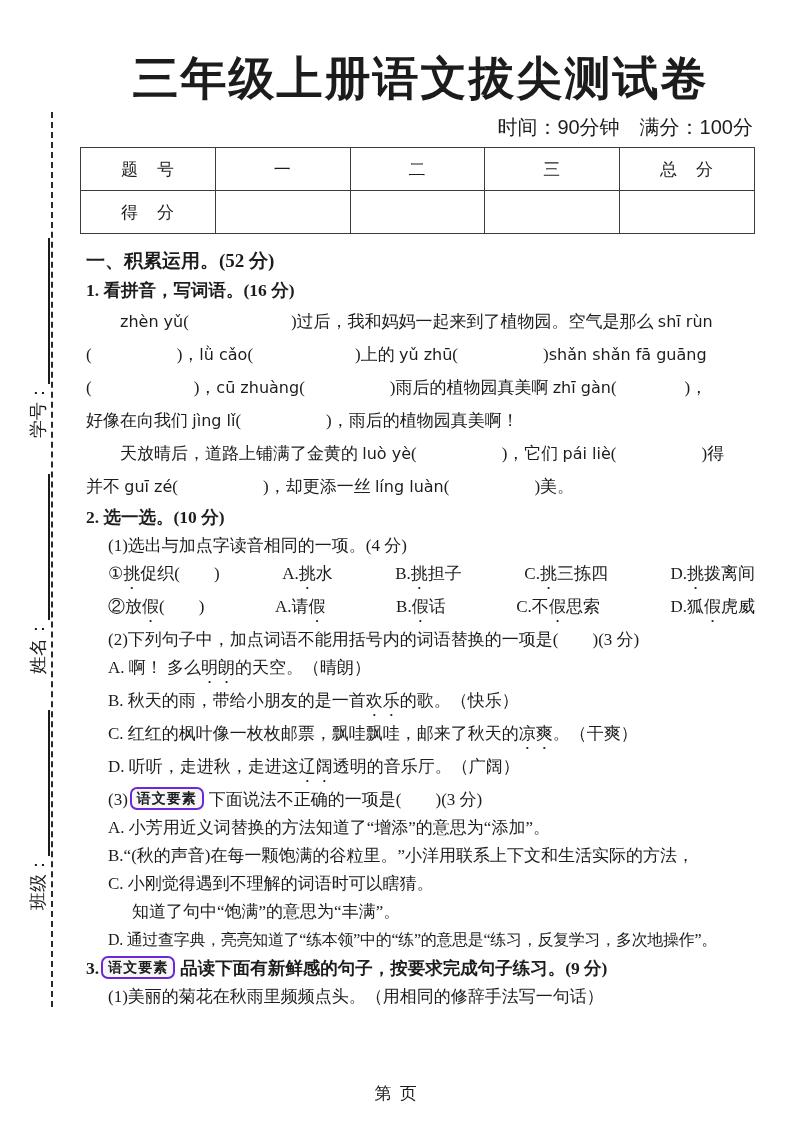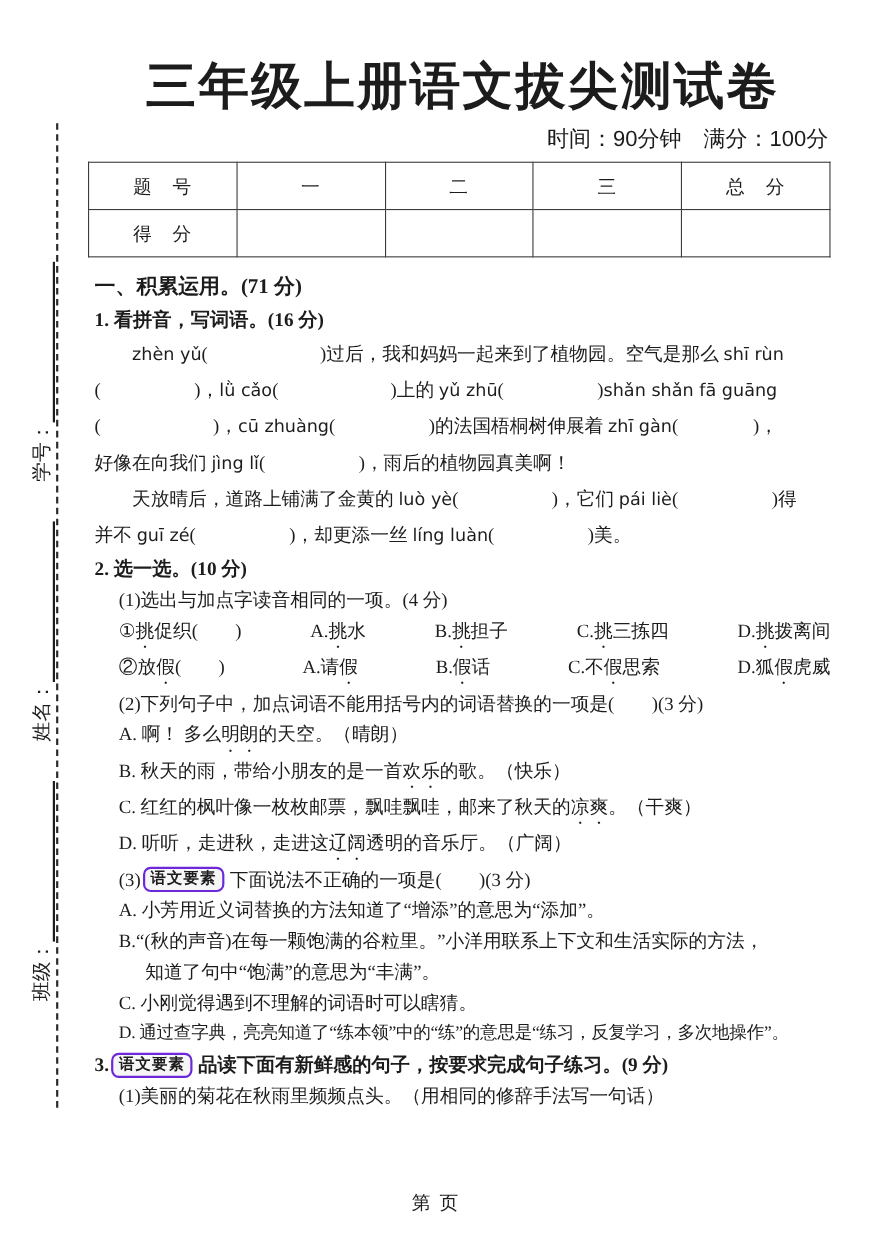--- a/index.html
+++ b/index.html
@@ -178,25 +178,25 @@
           <td>得　分</td>
           <td></td>
           <td></td>
           <td></td>
           <td></td>
         </tr>
       </tbody>
     </table>
 
     <div class="lines">
-        <div class="line sec"><span class="t">一、积累运用。(71 分)</span></div>
+        <div class="line sec"><span class="t">一、积累运用。(52 分)</span></div>
         <div class="line stem"><span class="t">1. 看拼音，写词语。(16 分)</span></div>
         <div class="line py-line ind2"><span class="py">zhèn yǔ</span><span class="t">(　　　　　　)过后，我和妈妈一起来到了植物园。空气是那么 </span><span class="py">shī rùn</span></div>
         <div class="line py-line"><span class="t">(　　　　　)，</span><span class="py">lǜ cǎo</span><span class="t">(　　　　　　)上的 </span><span class="py">yǔ zhū</span><span class="t">(　　　　　)</span><span class="py">shǎn shǎn fā guāng</span></div>
-        <div class="line py-line"><span class="t">(　　　　　　)，</span><span class="py">cū zhuàng</span><span class="t">(　　　　　)的法国梧桐树伸展着 </span><span class="py">zhī gàn</span><span class="t">(　　　　)，</span></div>
+        <div class="line py-line"><span class="t">(　　　　　　)，</span><span class="py">cū zhuàng</span><span class="t">(　　　　　)雨后的植物园真美啊 </span><span class="py">zhī gàn</span><span class="t">(　　　　)，</span></div>
         <div class="line py-line"><span class="t">好像在向我们 </span><span class="py">jìng lǐ</span><span class="t">(　　　　　)，雨后的植物园真美啊！</span></div>
         <div class="line py-line ind2"><span class="t">天放晴后，道路上铺满了金黄的 </span><span class="py">luò yè</span><span class="t">(　　　　　)，它们 </span><span class="py">pái liè</span><span class="t">(　　　　　)得</span></div>
         <div class="line py-line"><span class="t">并不 </span><span class="py">guī zé</span><span class="t">(　　　　　)，却更添一丝 </span><span class="py">líng luàn</span><span class="t">(　　　　　)美。</span></div>
         <div class="line stem"><span class="t">2. 选一选。(10 分)</span></div>
         <div class="line ind1"><span class="t">(1)选出与加点字读音相同的一项。(4 分)</span></div>
         <div class="line ind1 opts">
           <span class="t">①</span>
           <span class="dot">挑</span>
           <span class="t">促织(　　)</span>
           <span class="gap"></span>
@@ -237,22 +237,22 @@
           <span class="t">虎威</span>
         </div>
         <div class="line ind1"><span class="t">(2)下列句子中，加点词语不能用括号内的词语替换的一项是(　　)(3 分)</span></div>
         <div class="line ind1"><span class="t">A. 啊！ 多么</span><span class="dot">明朗</span><span class="t">的天空。（晴朗）</span></div>
         <div class="line ind1"><span class="t">B. 秋天的雨，带给小朋友的是一首</span><span class="dot">欢乐</span><span class="t">的歌。（快乐）</span></div>
         <div class="line ind1"><span class="t">C. 红红的枫叶像一枚枚邮票，飘哇飘哇，邮来了秋天的</span><span class="dot">凉爽</span><span class="t">。（干爽）</span></div>
         <div class="line ind1"><span class="t">D. 听听，走进秋，走进这</span><span class="dot">辽阔</span><span class="t">透明的音乐厅。（广阔）</span></div>
         <div class="line ind1"><span class="t">(3)</span><span class="badge">语文要素</span><span class="t">下面说法不正确的一项是(　　)(3 分)</span></div>
         <div class="line ind1"><span class="t">A. 小芳用近义词替换的方法知道了“增添”的意思为“添加”。</span></div>
         <div class="line ind1"><span class="t">B.“(秋的声音)在每一颗饱满的谷粒里。”小洋用联系上下文和生活实际的方法，</span></div>
+        <div class="line ind1"><span class="t">C. 小刚觉得遇到不理解的词语时可以瞎猜。</span></div>
         <div class="line cont"><span class="t">知道了句中“饱满”的意思为“丰满”。</span></div>
-        <div class="line ind1"><span class="t">C. 小刚觉得遇到不理解的词语时可以瞎猜。</span></div>
         <div class="line ind1 tight"><span class="t">D. 通过查字典，亮亮知道了“练本领”中的“练”的意思是“练习，反复学习，多次地操作”。</span></div>
         <div class="line stem"><span class="t">3.</span><span class="badge">语文要素</span><span class="t">品读下面有新鲜感的句子，按要求完成句子练习。(9 分)</span></div>
         <div class="line ind1"><span class="t">(1)美丽的菊花在秋雨里频频点头。（用相同的修辞手法写一句话）</span></div>
       </div>
 
   </div>
 
   <div class="page-footer">第 页</div>
 
 </div>

